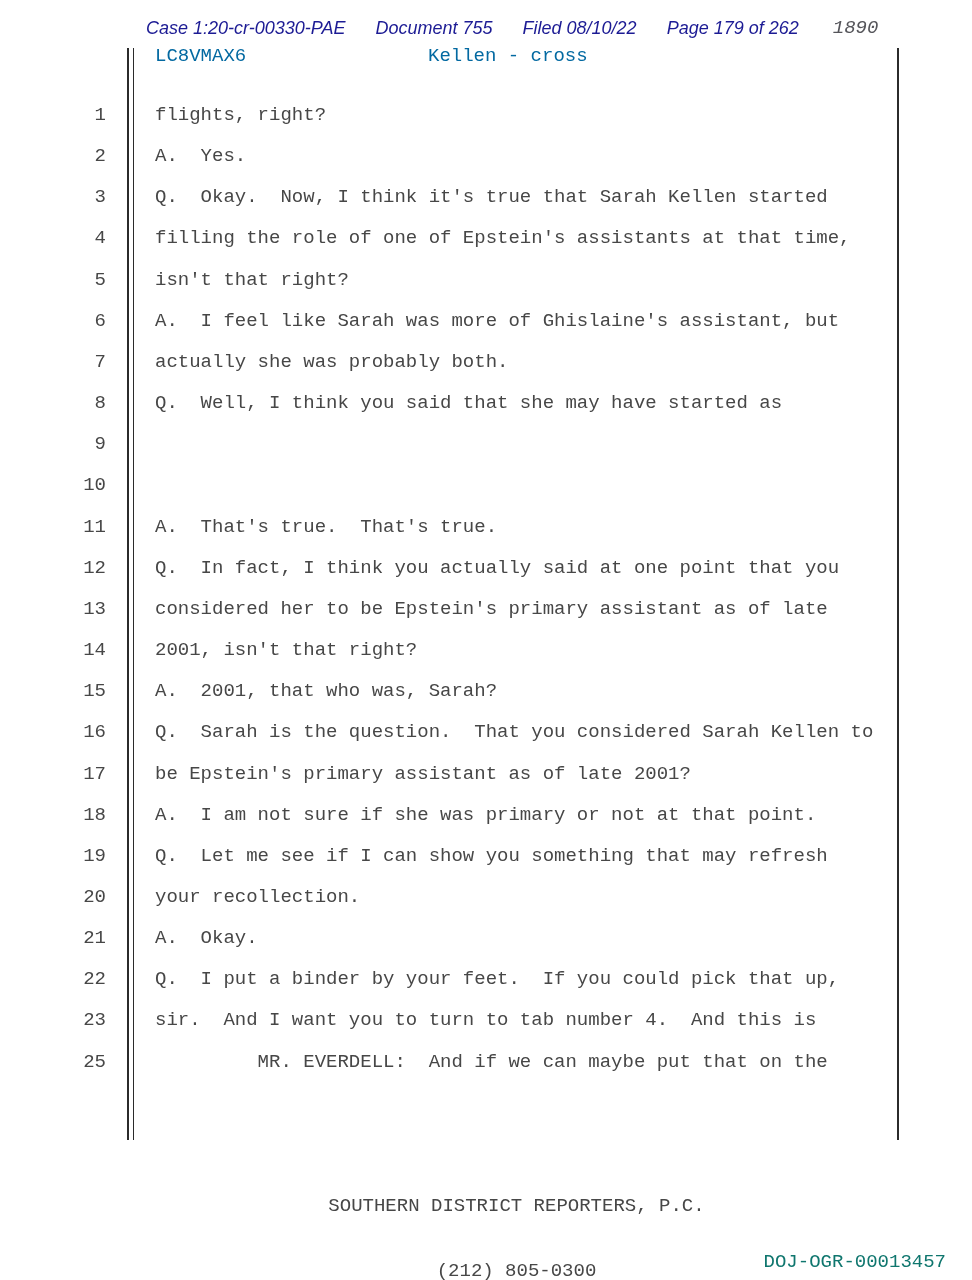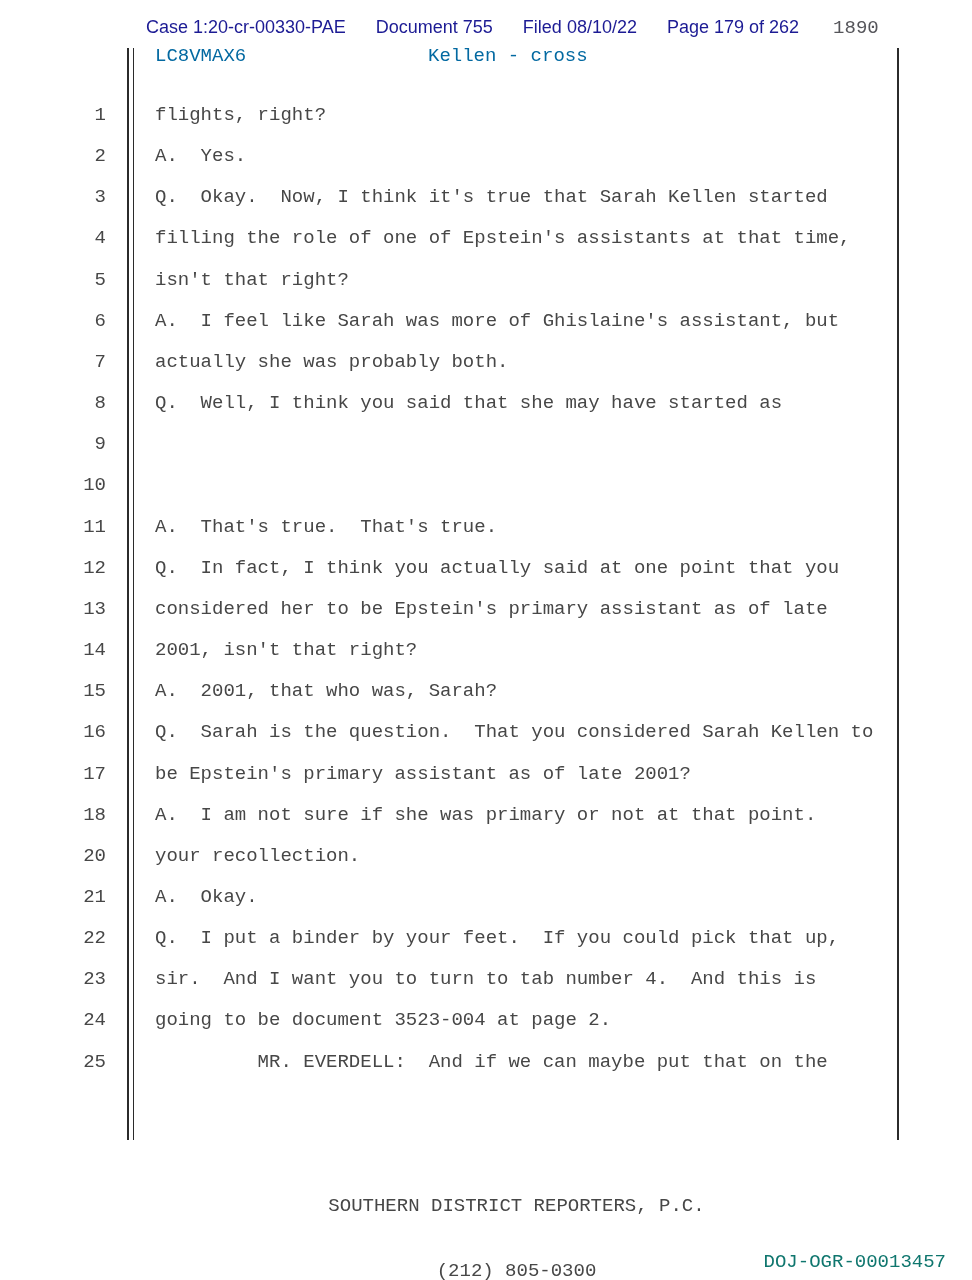--- a/index.html
+++ b/index.html
@@ -11,27 +11,28 @@
     overflow: hidden;
     font-family: "Liberation Mono", "DejaVu Sans Mono", monospace;
   }
 
   
   .stamp {
     position: absolute;
     left: 146px;
     top: 17px;
     display: flex;
-    align-items: flex-start;
+    align-items: flex-end;
     gap: 30px;
     font-family: "Liberation Sans", sans-serif;
     font-size: 18px;
     font-weight: 500;
     color: #1c1b94;
     white-space: nowrap;
+    font-style: italic;
   }
   .stamp .pagenum {
     font-family: "Liberation Mono", "DejaVu Sans Mono", monospace;
     font-size: 19px;
     font-weight: 400;
     color: #55555a;
     margin-left: 4px;
   }
 
   
@@ -204,20 +205,24 @@
     <div class="row">
       <span class="lineno">17</span>
       <span class="linetext">be Epstein's primary assistant as of late 2001?</span>
     </div>
 
     <div class="row">
       <span class="lineno">18</span>
       <span class="linetext">A.  I am not sure if she was primary or not at that point.</span>
     </div>
 
+    <div class="row">
+      <span class="lineno">19</span>
+      <span class="linetext">Q.  Let me see if I can show you something that may refresh</span>
+    </div>
 
     <div class="row">
       <span class="lineno">20</span>
       <span class="linetext">your recollection.</span>
     </div>
 
     <div class="row">
       <span class="lineno">21</span>
       <span class="linetext">A.  Okay.</span>
     </div>
@@ -225,24 +230,20 @@
     <div class="row">
       <span class="lineno">22</span>
       <span class="linetext">Q.  I put a binder by your feet.  If you could pick that up,</span>
     </div>
 
     <div class="row">
       <span class="lineno">23</span>
       <span class="linetext">sir.  And I want you to turn to tab number 4.  And this is</span>
     </div>
 
-    <div class="row">
-      <span class="lineno">24</span>
-      <span class="linetext">going to be document 3523-004 at page 2.</span>
-    </div>
 
     <div class="row">
       <span class="lineno">25</span>
       <span class="linetext">         MR. EVERDELL:  And if we can maybe put that on the</span>
     </div>
   </div>
 
   <div class="footer">
     <div>SOUTHERN DISTRICT REPORTERS, P.C.</div>
     <div>(212) 805-0300</div>

